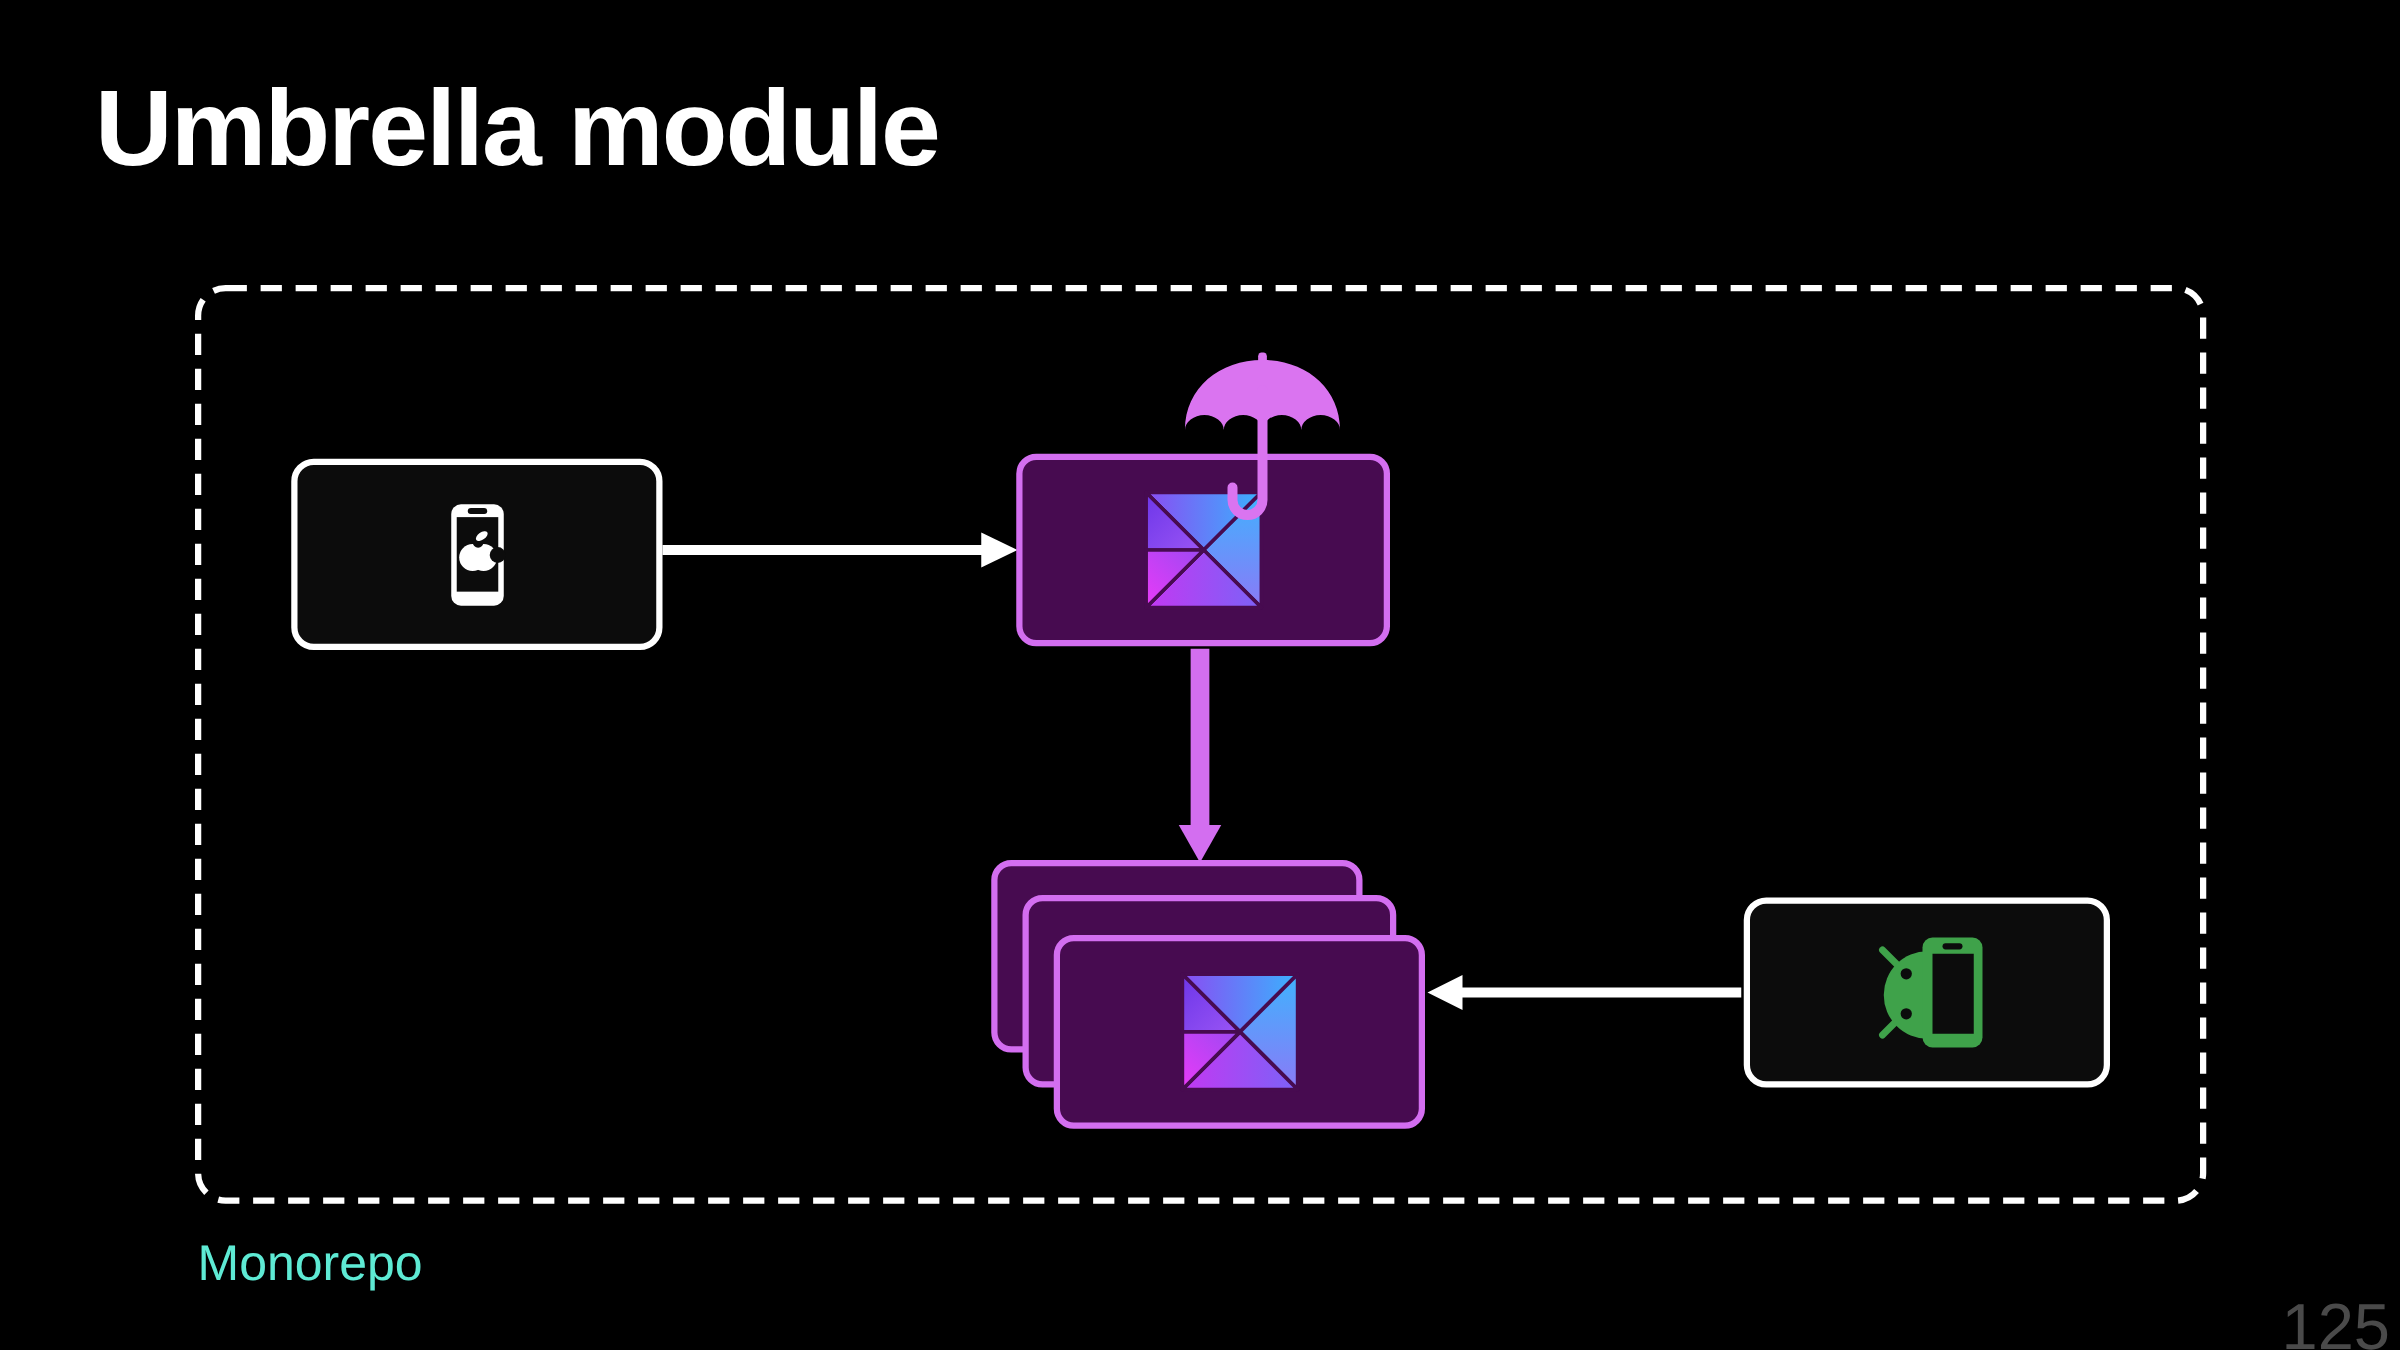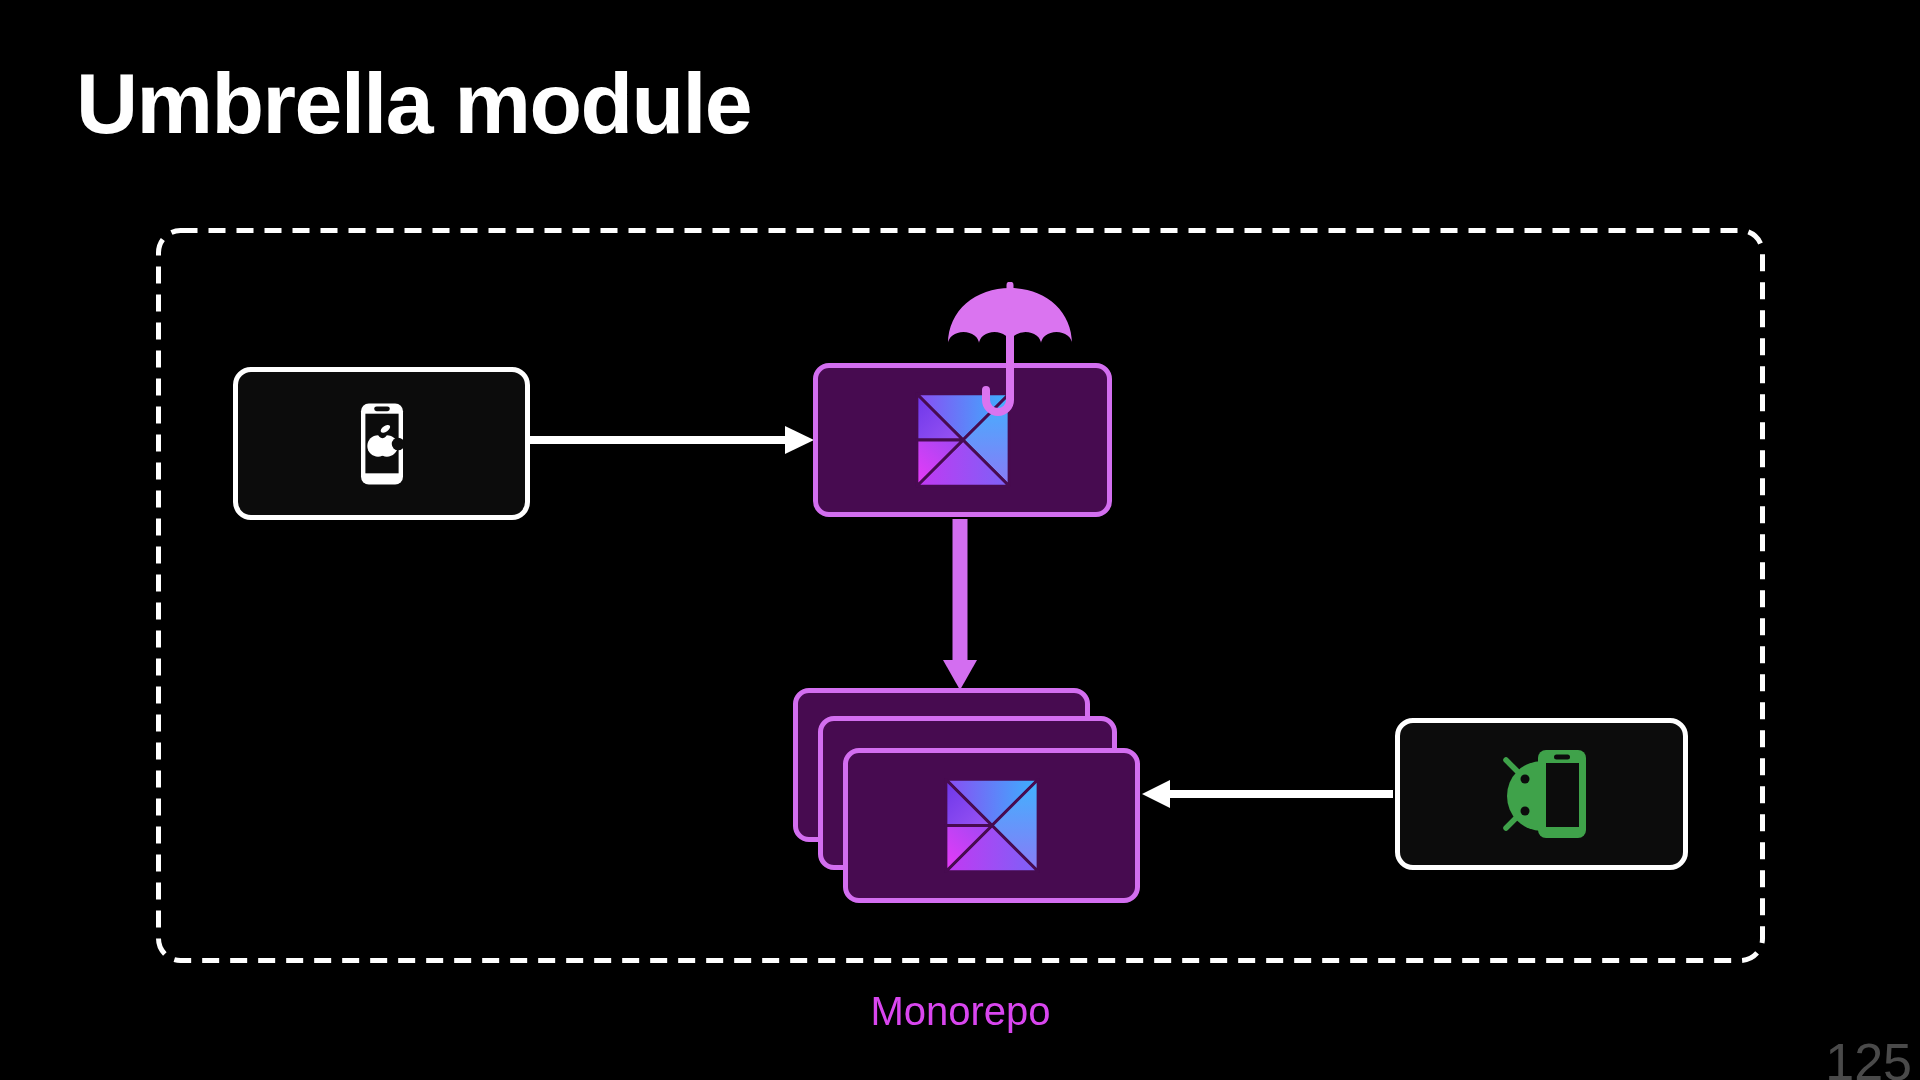--- a/index.html
+++ b/index.html
@@ -23,21 +23,21 @@
     box-sizing:border-box;display:flex;align-items:center;justify-content:center;
   }
   #ios-box{left:233px;top:367px;width:297px;height:153px;}
   #android-box{left:1395px;top:718px;width:293px;height:152px;}
   #umbrella-box{left:813px;top:363px;width:299px;height:154px;z-index:2;}
   #stack-back{left:793px;top:688px;width:297px;height:154px;z-index:2;}
   #stack-middle{left:818px;top:716px;width:299px;height:154px;z-index:3;}
   #stack-front{left:843px;top:748px;width:297px;height:155px;z-index:4;}
   #umbrella{left:946px;top:282px;width:128px;height:136px;z-index:5;}
   #monorepo-label{
-    left:158px;top:991px;width:1605px;text-align:center;color:#d946ef;
+    left:158px;top:991px;width:1605px;text-align:left;color:#5eead4;
     font-size:40px;font-weight:400;line-height:1;
   }
   #page-number{
     top:1036px;right:8px;color:#4a4a4a;font-size:52px;font-weight:400;line-height:1;
   }
   .kotlin-logo{display:block;}
 </style>
 </head>
 <body>
 

